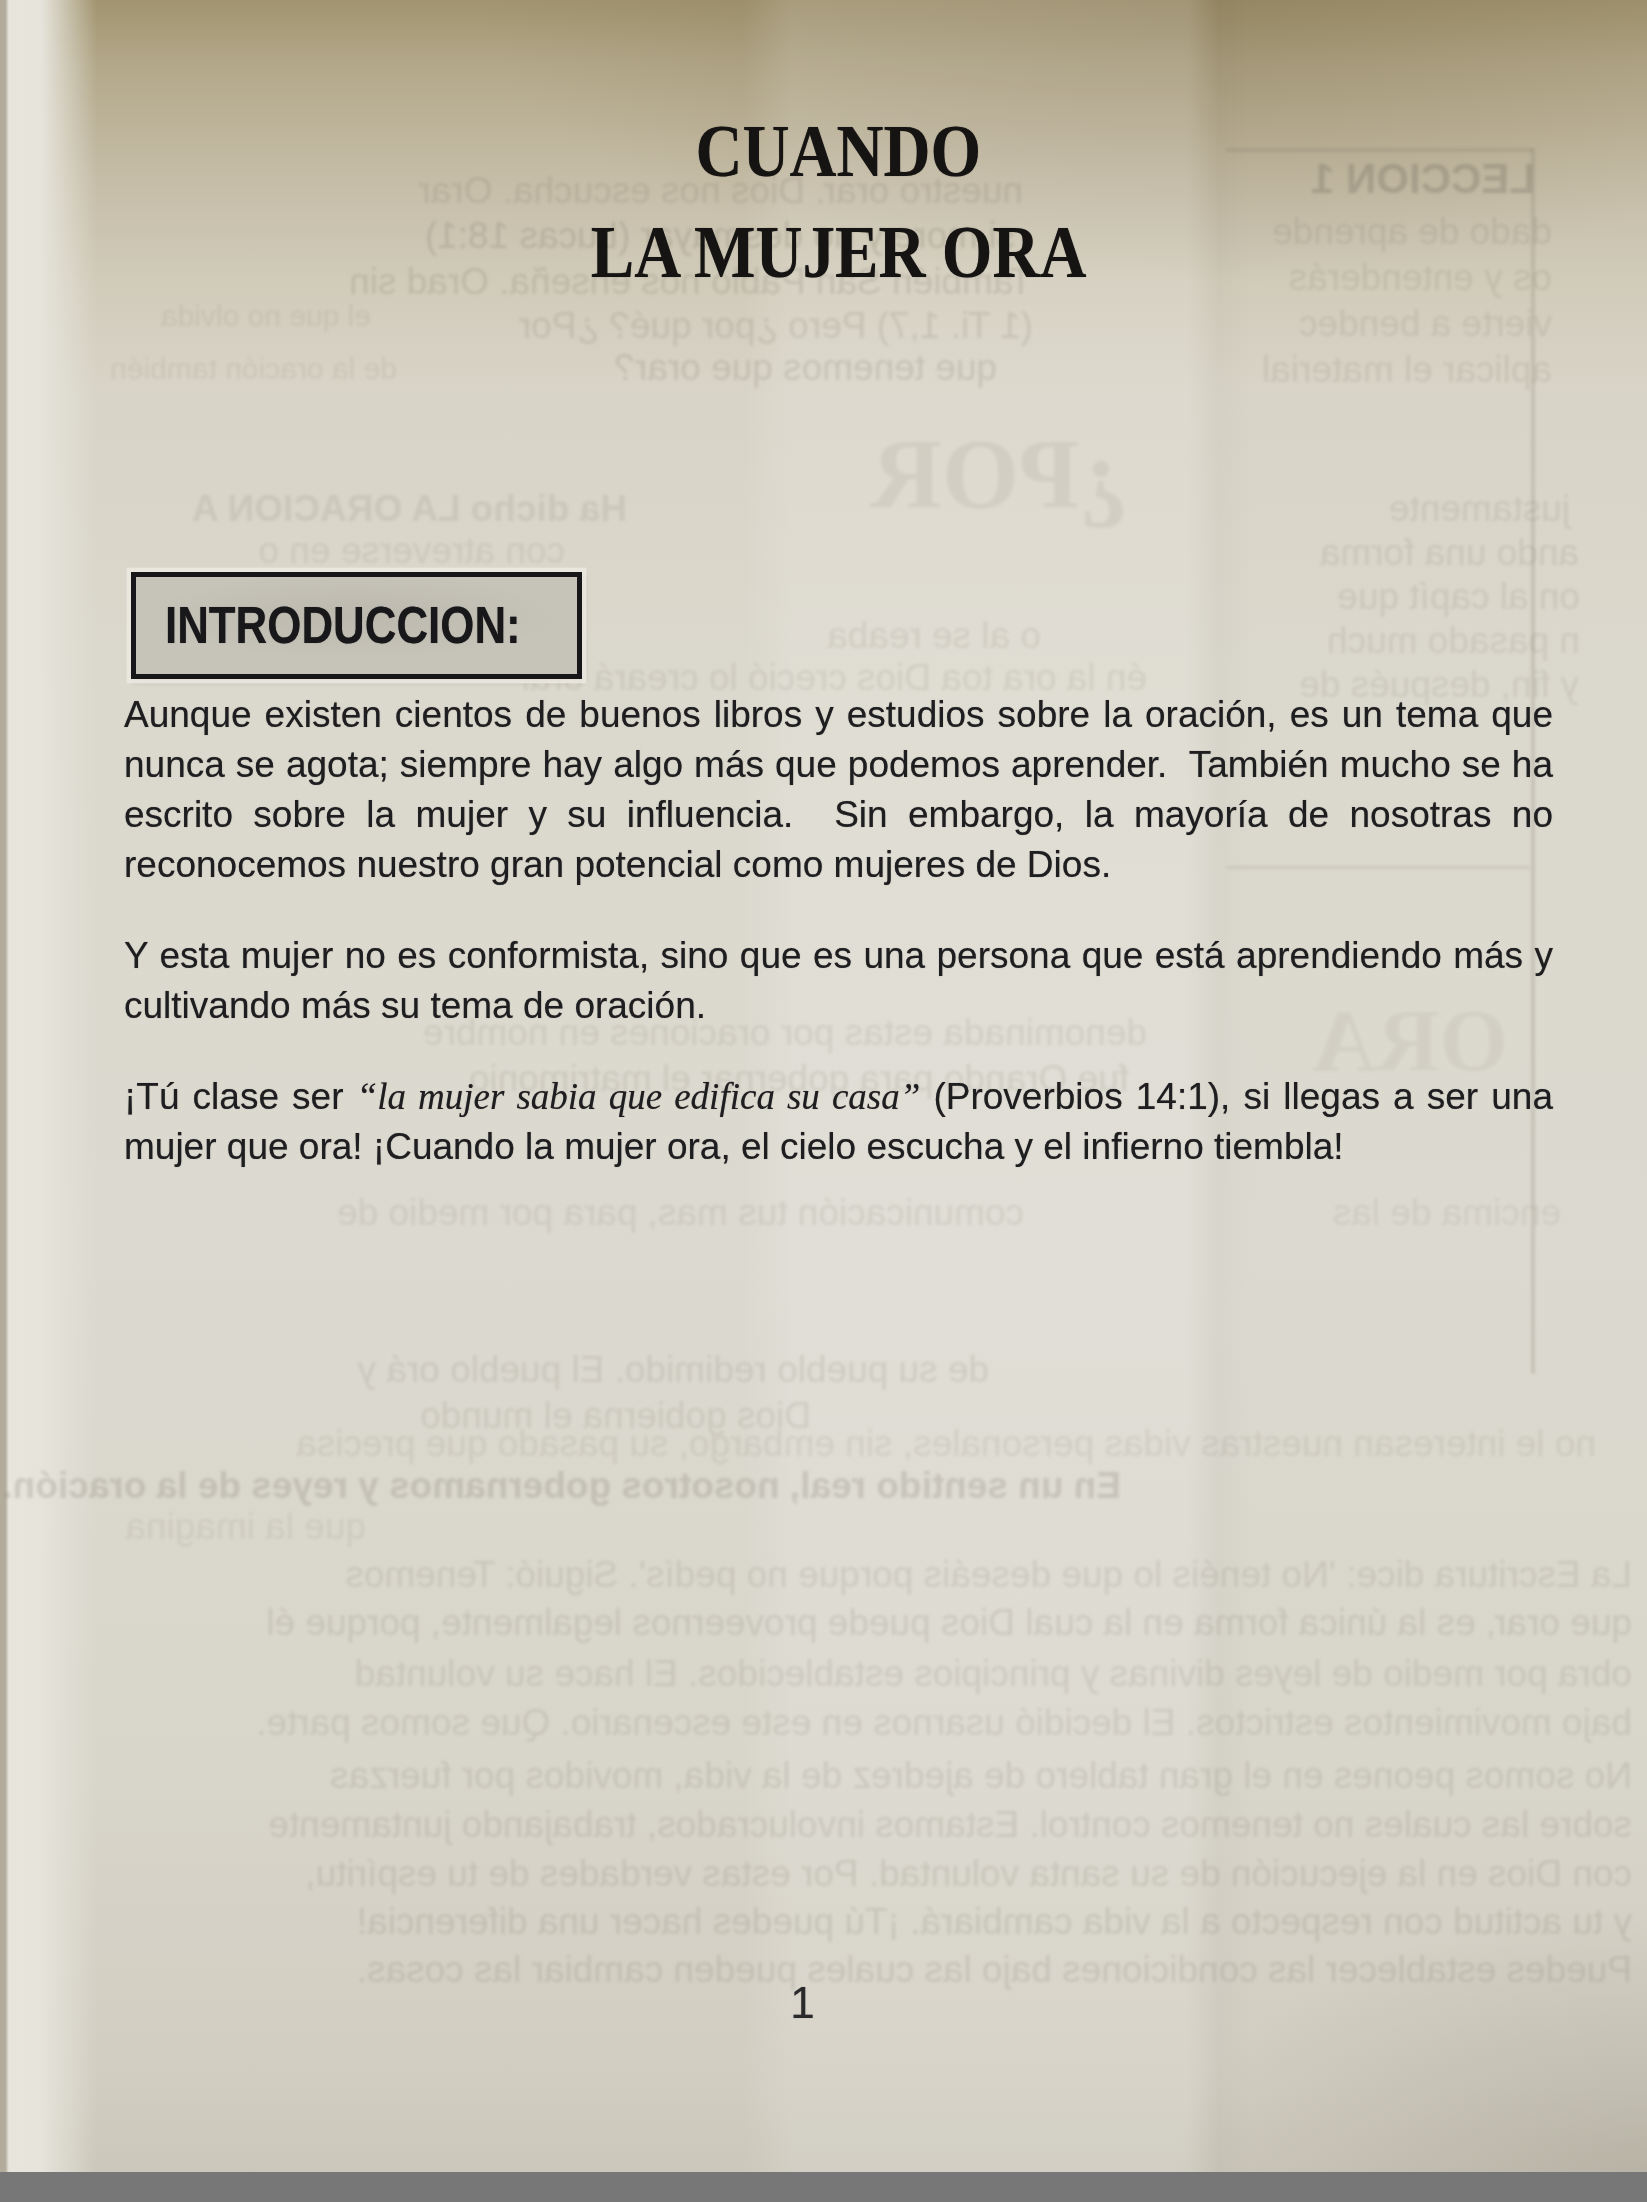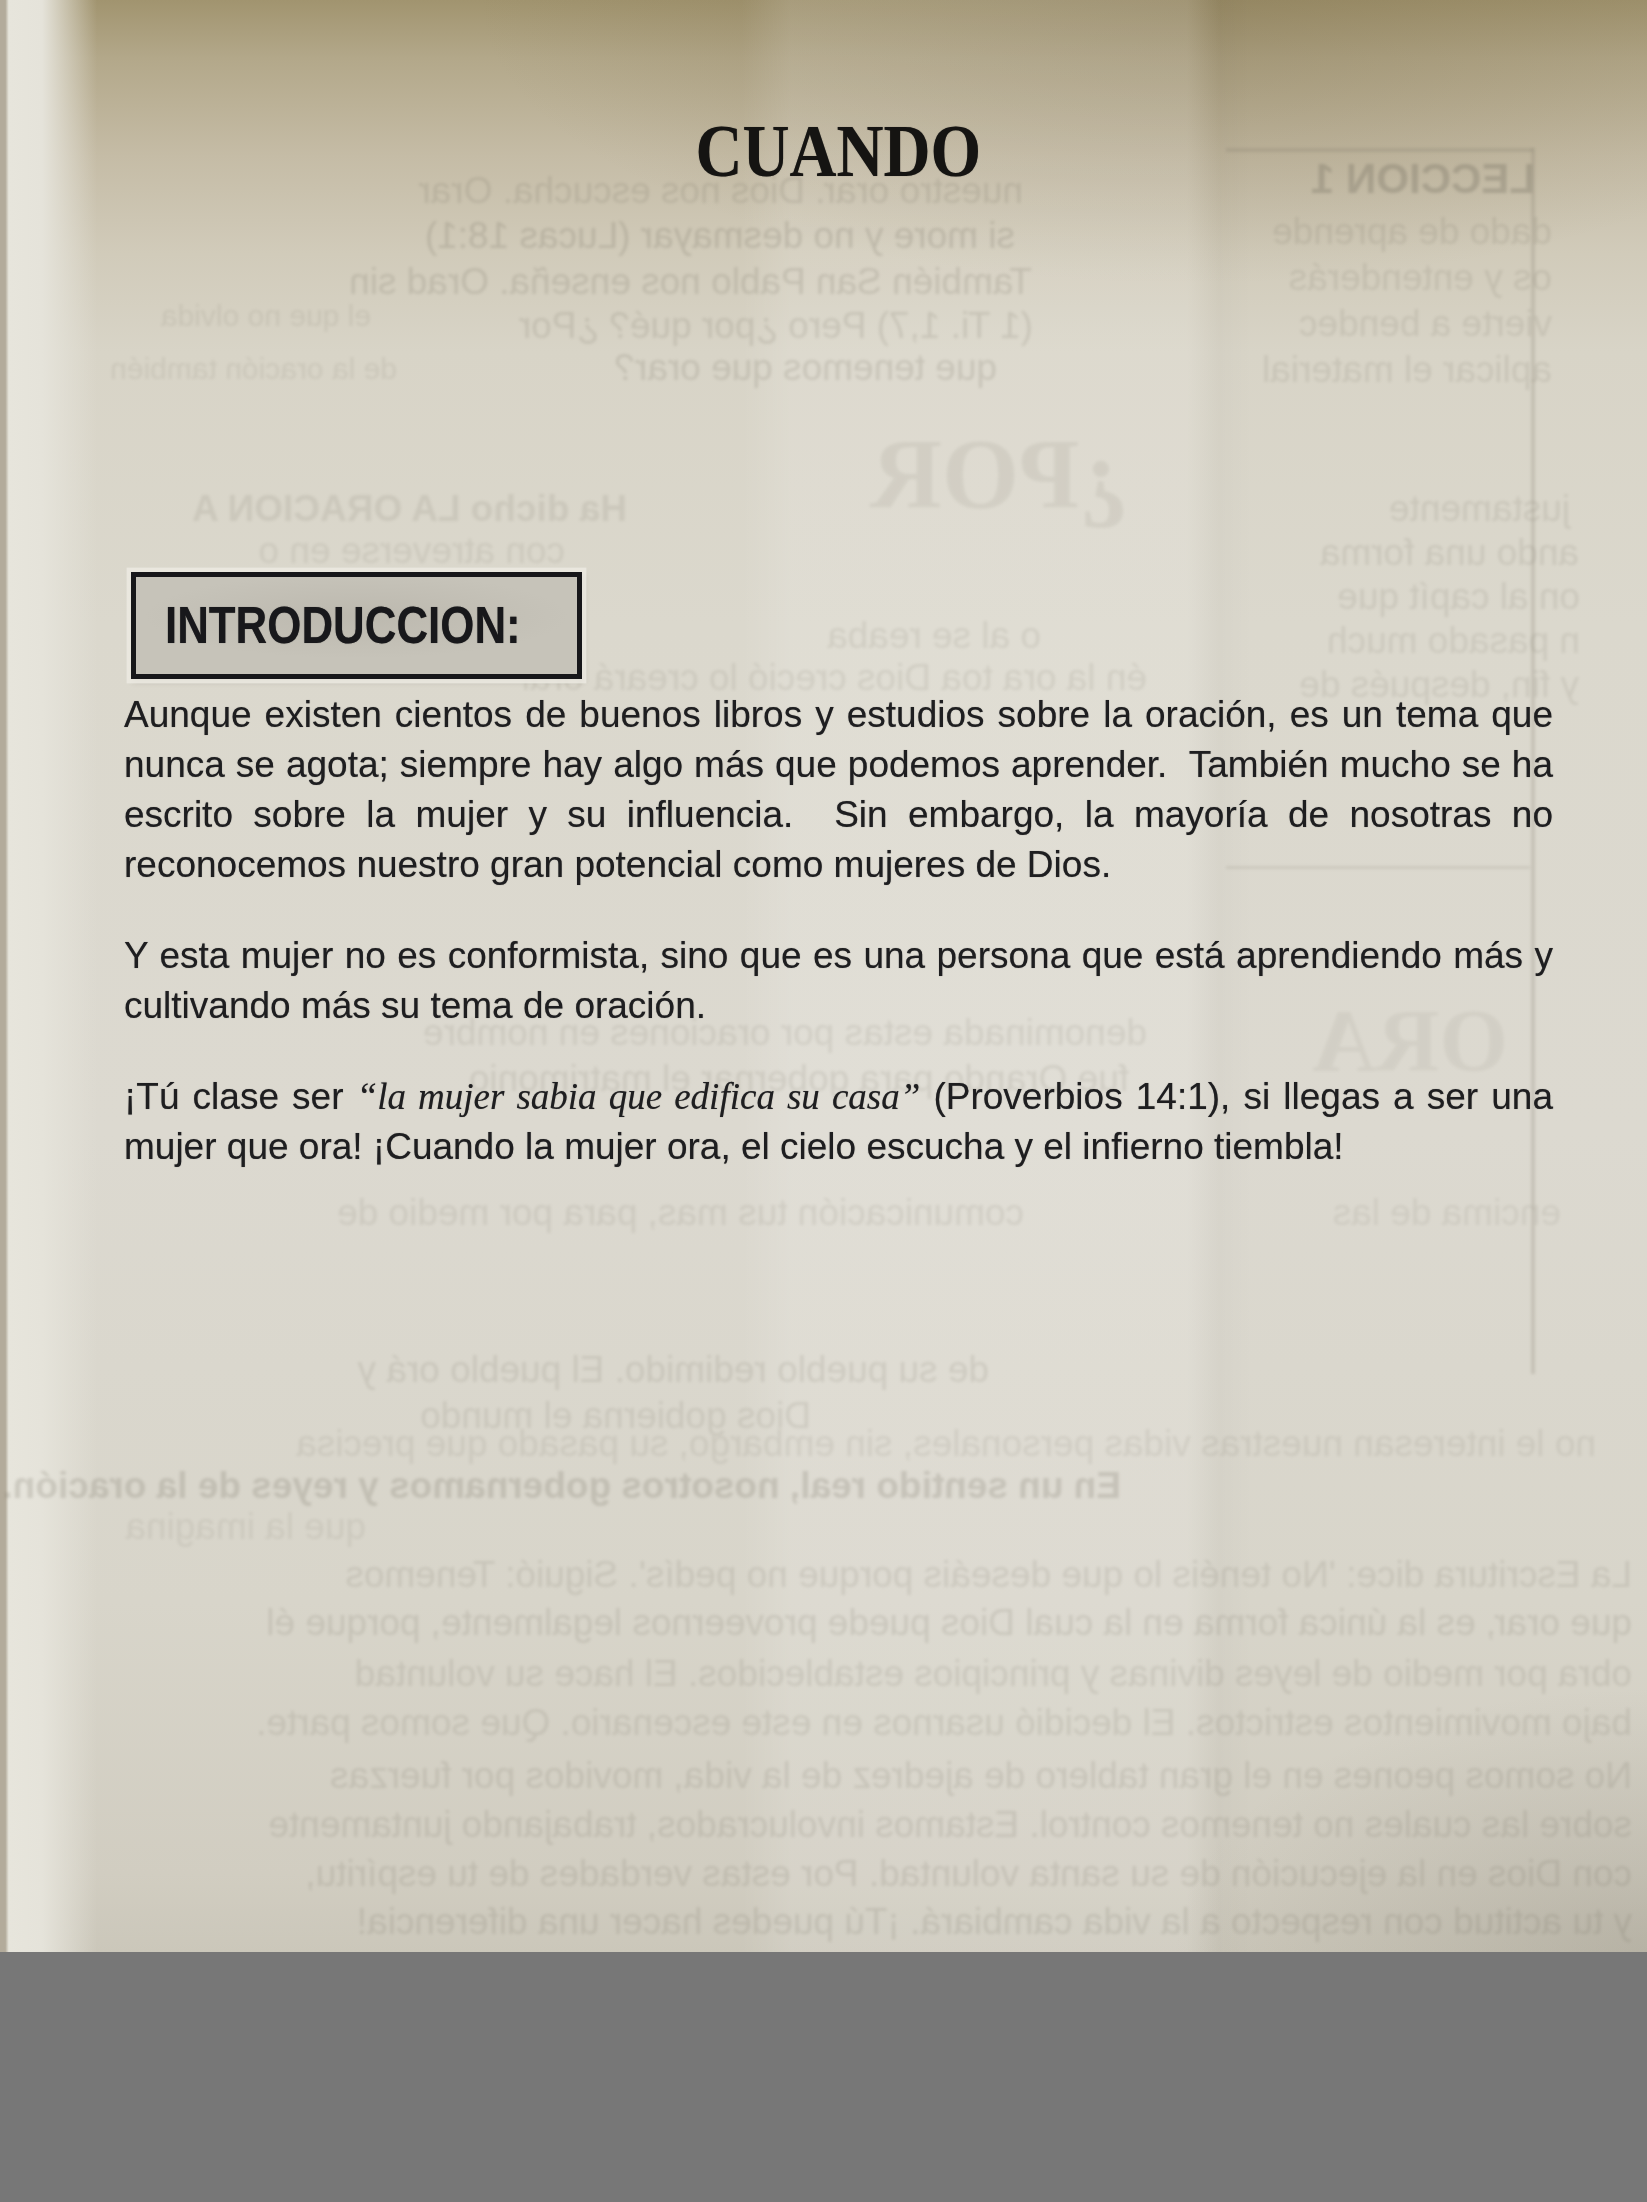--- a/index.html
+++ b/index.html
@@ -1,17 +1,17 @@
 <!DOCTYPE html>
 <html style="font-size:14px"><head>
 <meta charset="utf-8">
 <style>
   html,body{margin:0;padding:0;background:#777;}
   .page{
-    position:relative;width:1648px;height:1952px;overflow:hidden;
+    position:relative;width:1648px;height:2172px;overflow:hidden;
     font-family:"Liberation Sans",sans-serif;
     background:
       linear-gradient(90deg, rgba(255,255,255,0) 45%, rgba(255,255,255,0.13) 48%, rgba(255,255,255,0.13) 72%, rgba(0,0,0,0.02) 74%, rgba(255,255,255,0) 76%),
       radial-gradient(1147px 459px at 72% 0%, rgba(118,102,66,0.30), rgba(118,102,66,0) 62%),
       radial-gradient(794px 441px at 100% 100%, rgba(110,104,88,0.22), rgba(110,104,88,0) 60%),
       linear-gradient(90deg, #b3ab9b 0px, #b3ab9b 5.3px, #e7e5dc 8.8px, #e5e3da 42px, rgba(229,227,218,0) 97px),
       linear-gradient(180deg, #a1946f 0%, #b3a88a 3%, #c5bca6 8%, #d1cbba 13%, #d8d4c7 18%, #dbd8cd 32%, #dcd9d0 58%, #d8d5ca 82%, #d1cdc1 96%, #cbc7ba 100%);
   }
   
   .title{
@@ -104,20 +104,23 @@
       <div class="bleed-line" style="top: 1900px; left: 79px; width: 1553px; opacity: 0.17;">y tu actitud con respecto a la vida cambiará. ¡Tú puedes hacer una diferencia!</div>
       <div class="bleed-line" style="top: 1948px; left: 79px; width: 1553px; opacity: 0.17;">Puedes establecer las condiciones bajo las cuales pueden cambiar las cosas.</div>
       <div class="bleed-rule" style="top: 148px; left: 1226px; width: 307px; height: 3.5px; opacity: 0.22;"></div>
       <div class="bleed-rule" style="top: 148px; left: 1531px; width: 3.5px; height: 1226px; opacity: 0.22;"></div>
       <div class="bleed-rule" style="top: 866px; left: 1226px; width: 304px; height: 2.6px; opacity: 0.15;"></div>
     </div>
 
   <div class="title" id="title-line-1">
     <span class="squeeze">CUANDO</span>
   </div>
+  <div class="title" id="title-line-2">
+    <span class="squeeze">LA MUJER ORA</span>
+  </div>
 
   <div class="intro-box">
     <span class="lbl">INTRODUCCION:</span>
   </div>
 
   <div class="body-text">
     <p>Aunque existen cientos de buenos libros y estudios sobre la oración, es un tema que nunca se agota; siempre hay algo más que podemos aprender.&nbsp; También mucho se ha escrito sobre la mujer y su influencia.&nbsp; Sin embargo, la mayoría de nosotras no reconocemos nuestro gran potencial como mujeres de Dios.</p>
     <p>Y esta mujer no es conformista, sino que es una persona que está aprendiendo más y cultivando más su tema de oración.</p>
     <p><span>¡Tú clase ser </span><i>“la mujer sabia que edifica su casa”</i><span> (Proverbios 14:1), si llegas a ser una mujer que ora! ¡Cuando la mujer ora, el cielo escucha y el infierno tiembla!</span></p>
   </div>

